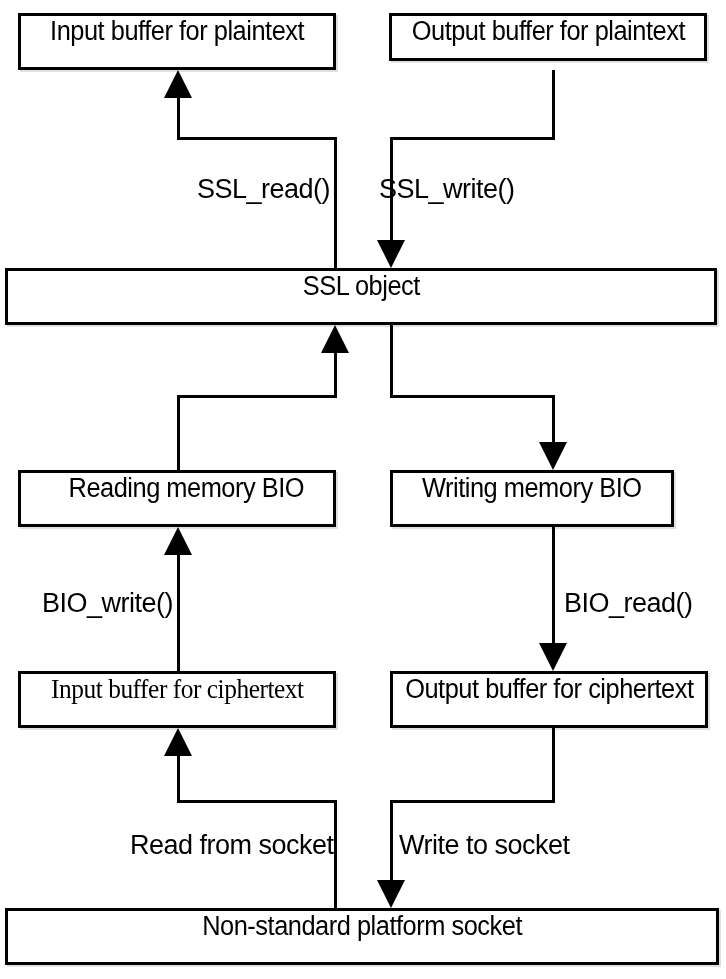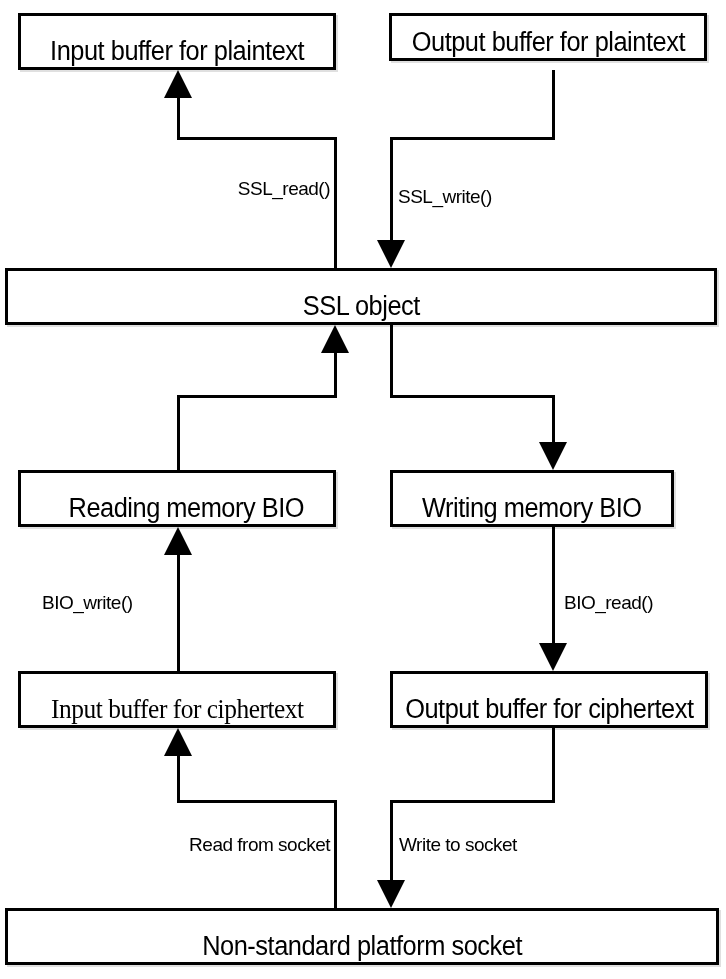--- a/index.html
+++ b/index.html
@@ -15,21 +15,21 @@
     font-family: "Liberation Sans", "DejaVu Sans", sans-serif;
     color: var(--line-color, #000000);
     overflow: hidden;
   }
   .box {
     position: absolute;
     box-sizing: border-box;
     background: #ffffff;
     border: 3px solid var(--line-color, #000000);
     display: flex;
-    align-items: flex-end;
+    align-items: flex-start;
     justify-content: center;
     box-shadow: 2px 2px 0 rgba(0,0,0,0.12);
   }
   .box span {
     font-size: 27px;
     letter-spacing: -0.5px;
     white-space: nowrap;
     transform: scaleX(0.94);
   }
   .line {
@@ -45,21 +45,21 @@
   }
   .arrow-down {
     position: absolute;
     width: 0; height: 0;
     border-left: 14px solid transparent;
     border-right: 14px solid transparent;
     border-top: 28px solid var(--line-color, #000000);
   }
   .elabel {
     position: absolute;
-    font-size: 19px;
+    font-size: 27px;
     letter-spacing: -0.5px;
     white-space: nowrap;
     line-height: 34px;
   }
   .elabel.right { text-align: right; }
 </style>
 </head>
 <body>
 
 <div class="canvas">
@@ -120,19 +120,19 @@
     <span>Input buffer for ciphertext</span>
   </div>
   <div class="box" style="left:390px; top:671px; width:318px; height:57px;">
     <span>Output buffer for ciphertext</span>
   </div>
   <div class="box" style="left:5px;   top:908px; width:714px; height:57px;">
     <span>Non-standard platform socket</span>
   </div>
 
   <div class="elabel right" style="left:150px; top:172px; width:180px;">SSL_read()</div>
-  <div class="elabel" style="left:398px; top:172px;margin-top:8px;">SSL_write()</div>
+  <div class="elabel" style="left:379px; top:172px;">SSL_write()</div>
   <div class="elabel" style="left:42px;  top:586px;">BIO_write()</div>
   <div class="elabel" style="left:564px; top:586px;">BIO_read()</div>
   <div class="elabel right" style="left:130px; top:828px; width:200px;">Read from socket</div>
   <div class="elabel" style="left:399px; top:828px;">Write to socket</div>
 
 </div>
 
 </body></html>

